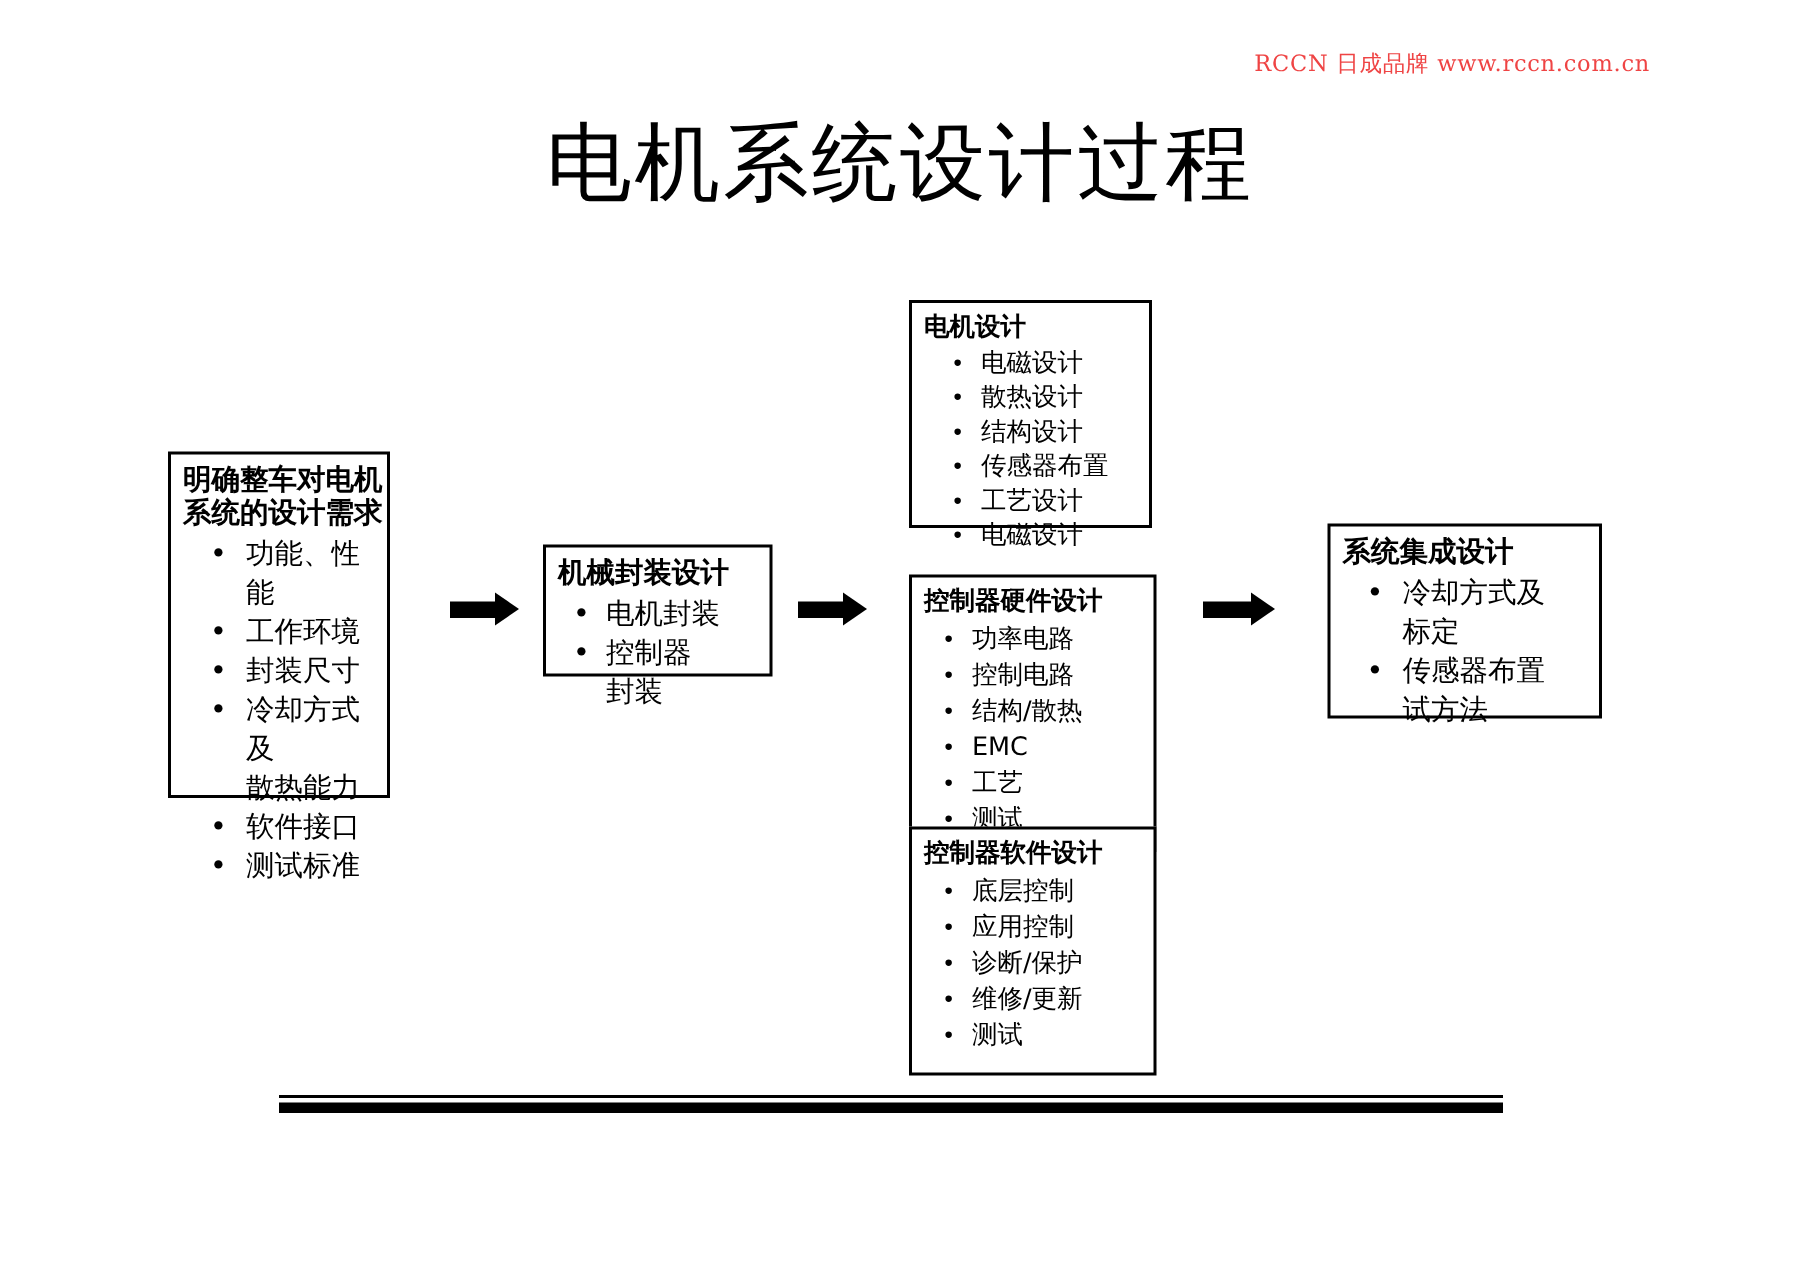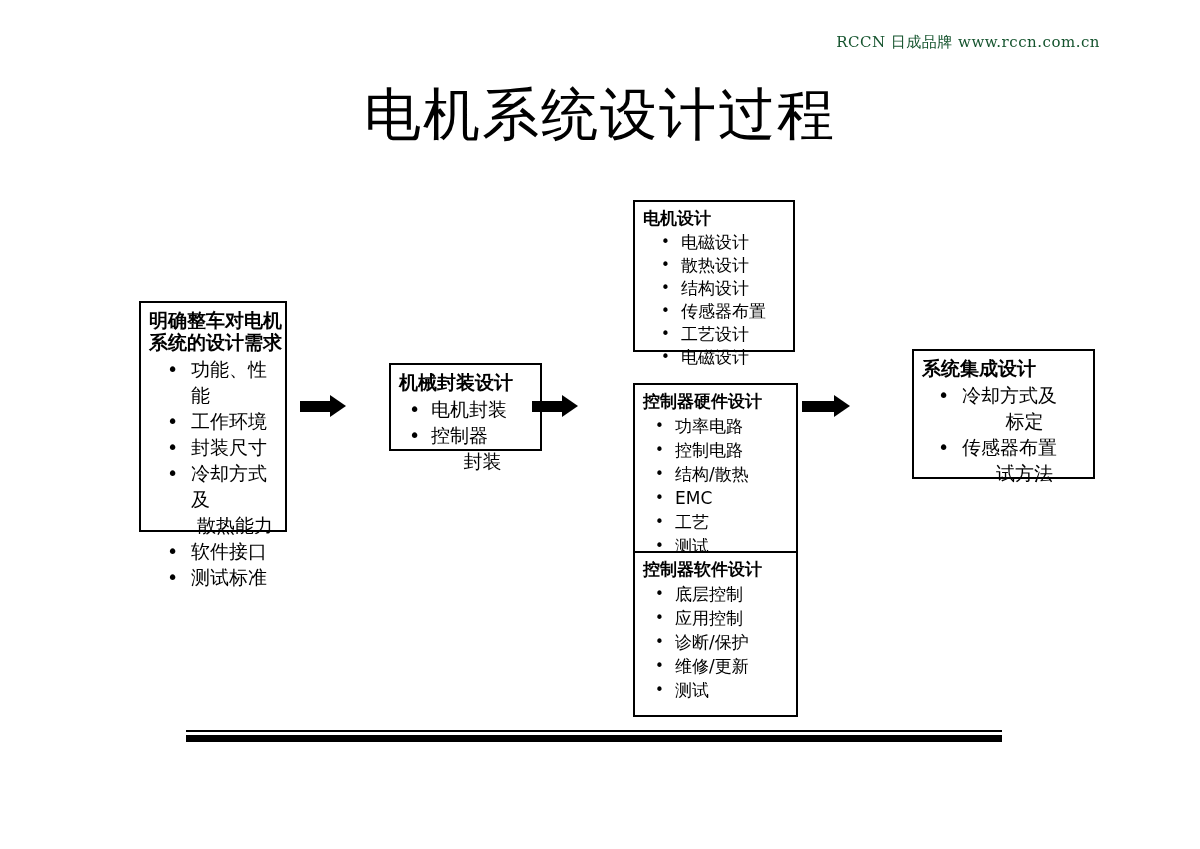--- a/index.html
+++ b/index.html
@@ -21,43 +21,42 @@
     width: 1200px;
     height: 849px;
   }
   .header-note {
     position: absolute;
     right: 100px;
     top: 33px;
     font-family: "DejaVu Serif", "Liberation Serif", serif;
     font-size: 15px;
     letter-spacing: 0.5px;
-    color: #14532d;
+    color: #ef4444;
     white-space: nowrap;
   }
   .slide-title {
     position: absolute;
     left: 0;
     right: 0;
     top: 82px;
     text-align: center;
-    font-family: Liberation Sans, sans-serif;
+    font-family: Liberation Mono, monospace;
     font-size: 57px;
     line-height: 64px;
     font-weight: 400;
     letter-spacing: 2px;
     color: #000000;
   }
   .node {
     position: absolute;
     box-sizing: border-box;
     border: 2px solid #000000;
     background: #ffffff;
     padding: 5px 6px 6px 8px;
-    margin-left: 27px;
   }
   .node-title {
     font-size: 19px;
     line-height: 25px;
     font-weight: bold;
     color: #000000;
     white-space: nowrap;
     margin-bottom: 1px;
   }
   .node-title.small {
@@ -78,21 +77,20 @@
   }
   .bullets li .dot {
     position: absolute;
     left: 18px;
     top: 0;
     font-size: 19px;
     line-height: 26px;
   }
   .bullets li .cont {
     display: block;
-    text-align: center;
   }
   
   .node.compact .bullets li {
     font-size: 17px;
     line-height: 23px;
     padding-left: 38px;
   }
   .node.compact .bullets li .dot {
     left: 18px;
     font-size: 15px;

